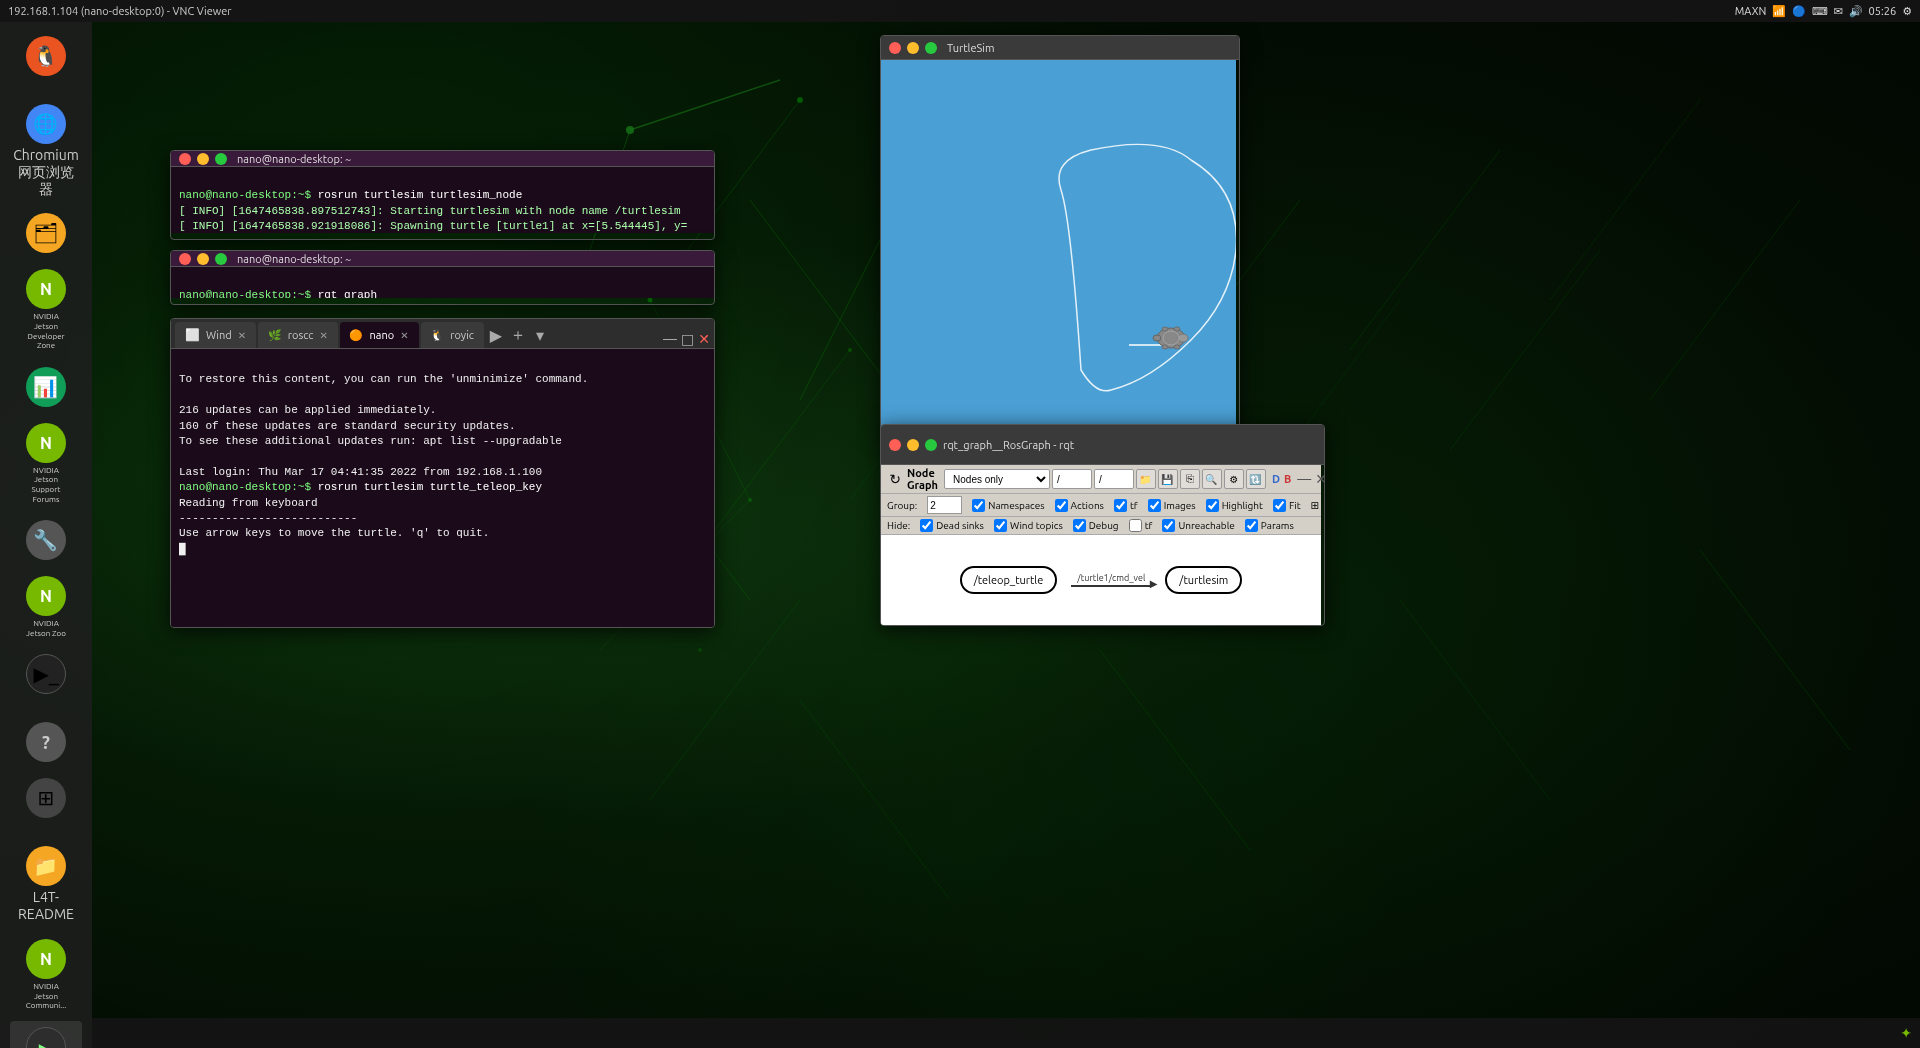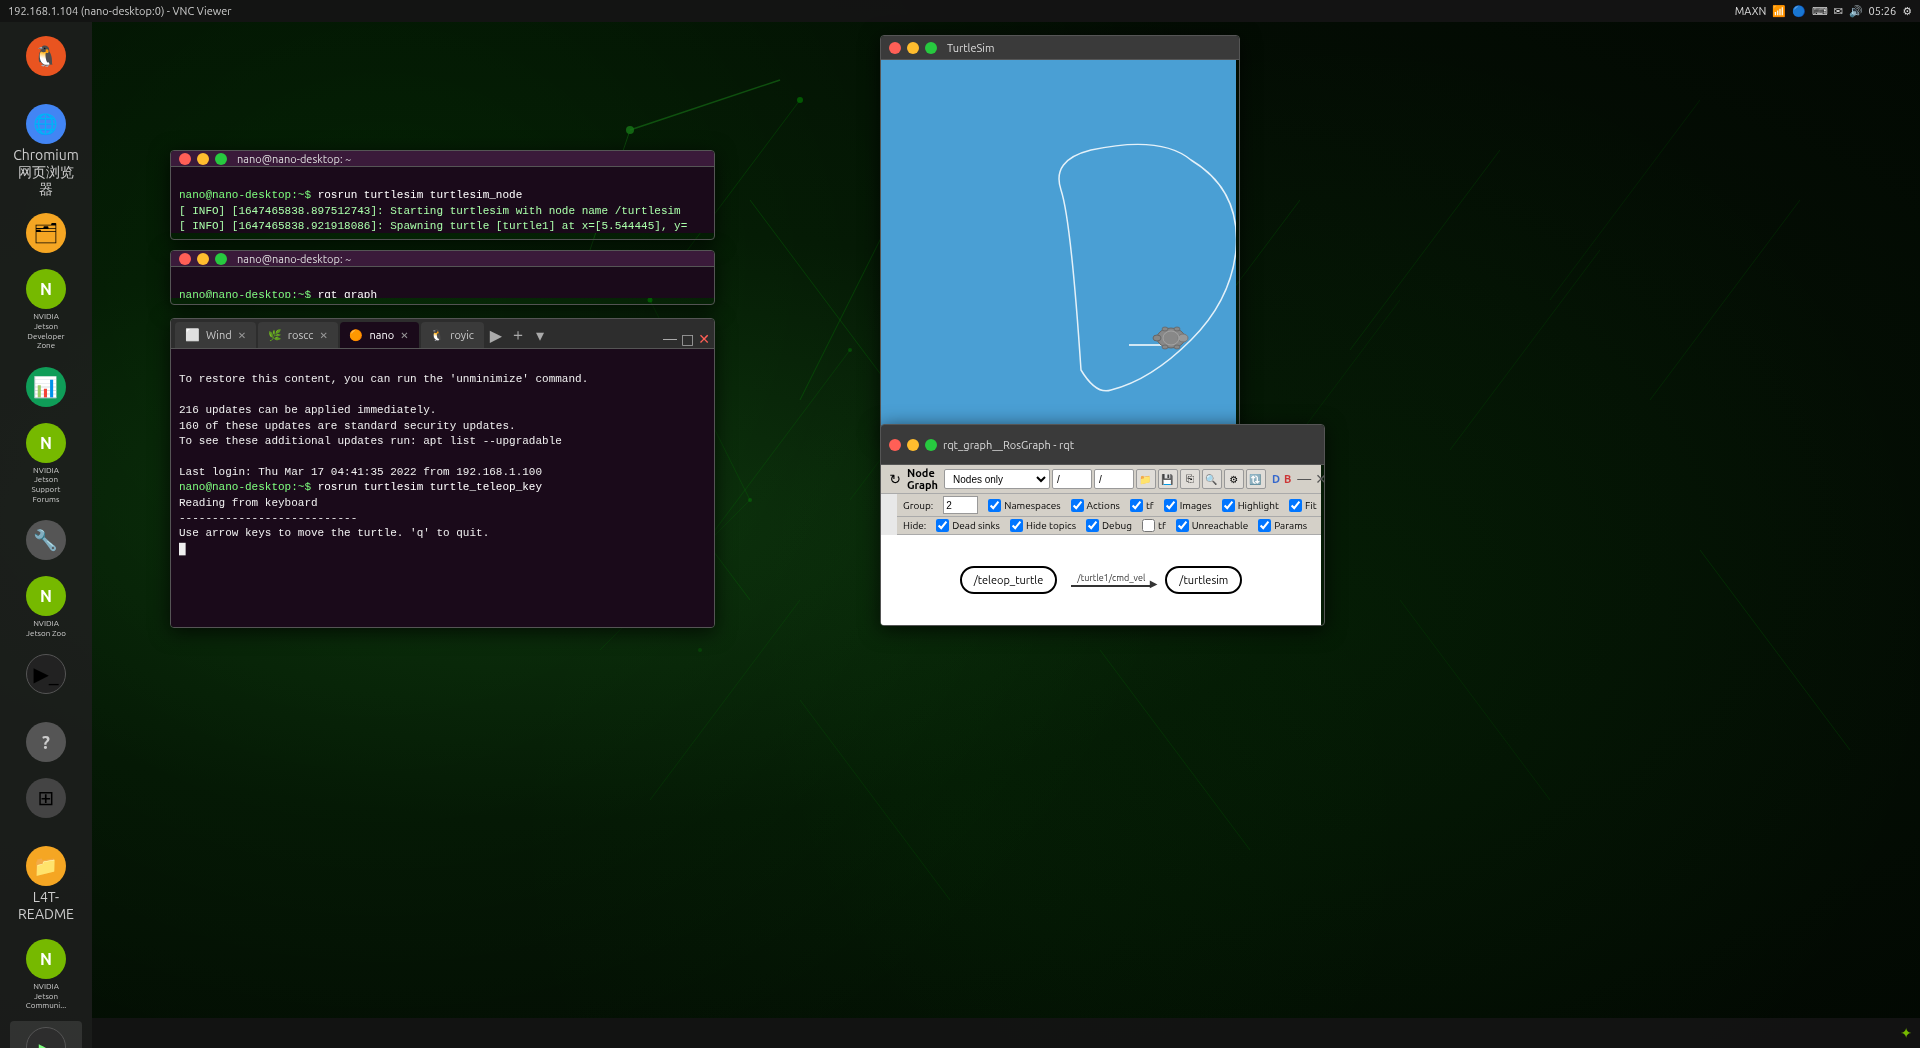--- a/index.html
+++ b/index.html
@@ -360,21 +360,20 @@
 
     .rqt-options-row {
       background: #d4d0c8;
       padding: 2px 6px;
       display: flex;
       align-items: center;
       gap: 10px;
       font-size: 10px;
       color: #000;
       border-bottom: 1px solid #aaa;
-      margin-left: 16px;
     }
 
     .rqt-checkbox-label {
       display: flex;
       align-items: center;
       gap: 3px;
       font-size: 10px;
       color: #000;
     }
 
@@ -789,21 +788,21 @@
     </div>
 
     <div class="rqt-options-row">
       <span>Hide:</span>
       <label class="rqt-checkbox-label">
         <input type="checkbox" checked="" style="">
         <span>Dead sinks</span>
       </label>
       <label class="rqt-checkbox-label">
         <input type="checkbox" checked="" style="">
-        <span>Hide topics</span>
+        <span>Wind topics</span>
       </label>
       <label class="rqt-checkbox-label">
         <input type="checkbox" checked="" style="">
         <span>Debug</span>
       </label>
       <label class="rqt-checkbox-label">
         <input type="checkbox" style="">
         <span>tf</span>
       </label>
       <label class="rqt-checkbox-label">

